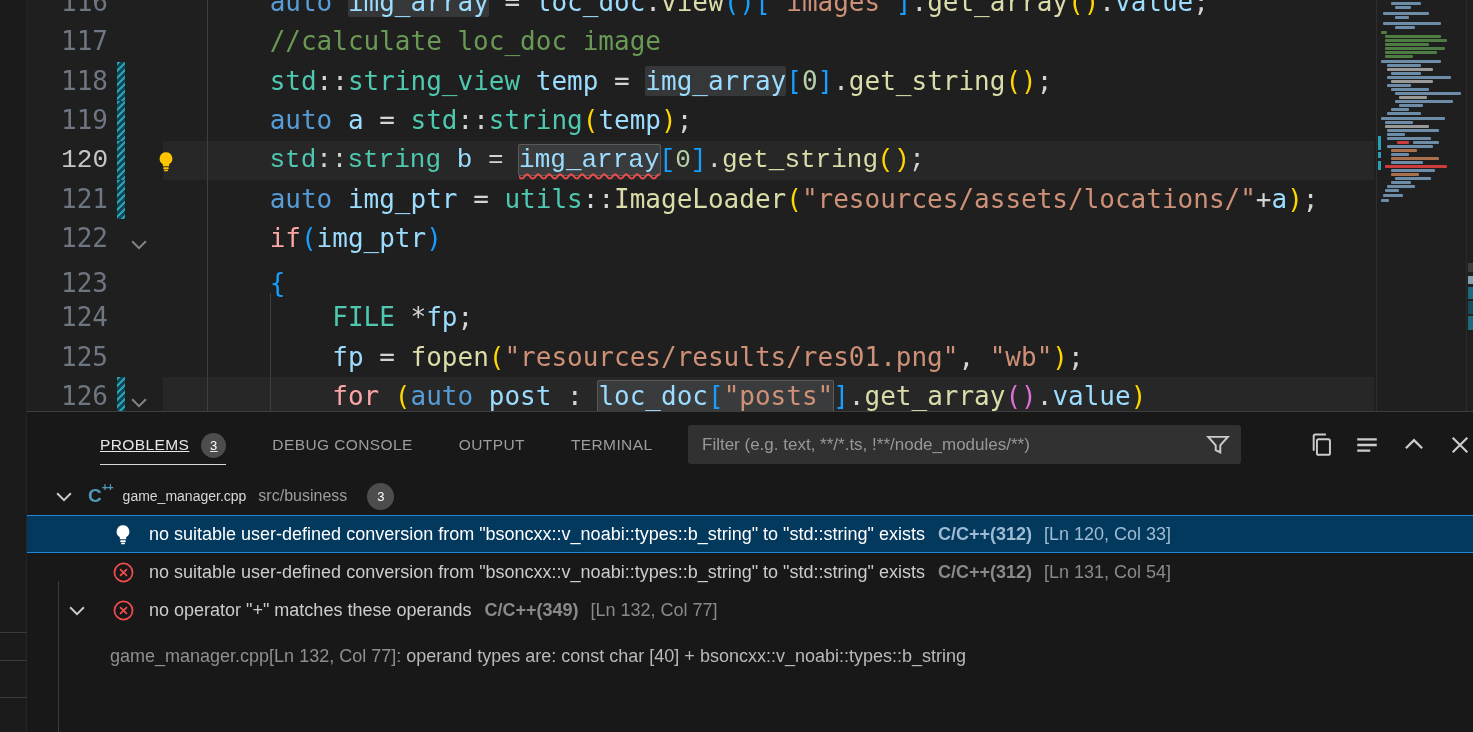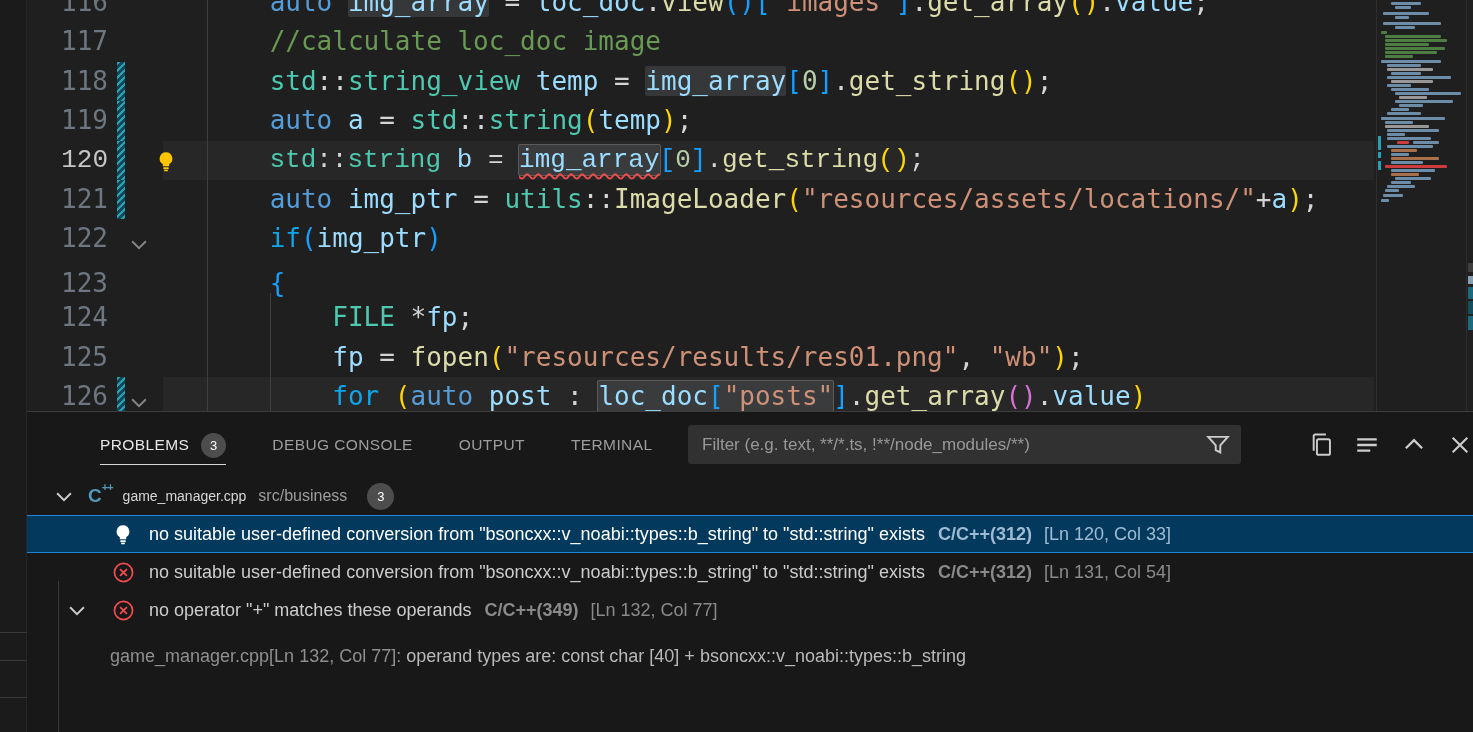--- a/index.html
+++ b/index.html
@@ -26,40 +26,40 @@
   .fold { position:absolute; left:128px; top:8px; width:24px; height:24px; color:#868686; }
   .bulb-gutter { position:absolute; left:155px; top:7px; width:22px; height:24px; }
   .code-text { position:absolute; left:207px; top:0; }
   .tok-hl  { background:rgba(90,93,94,.40); border-radius:2px; }
   .tok-box { background:rgba(90,93,94,.38); border:1px solid #5a5a5a; border-radius:2px; margin:-1px; }
   .tok-sq  { text-decoration-line:underline; text-decoration-style:wavy;
              text-decoration-color:#f14c4c; text-decoration-thickness:2px; text-underline-offset:6px; }
   .guide { position:absolute; width:1px; background:#3f3f3f; }
 
   
-  .c-kw{color:#569cd6}.c-ctrl{color:#0ea5e9}.c-type{color:#4ec9b0}.c-var{color:#9cdcfe}
+  .c-kw{color:#569cd6}.c-ctrl{color:#fca5a5}.c-type{color:#4ec9b0}.c-var{color:#9cdcfe}
   .c-fn{color:#dcdcaa}.c-str{color:#ce9178}.c-num{color:#b5cea8}.c-cmt{color:#6a9955}
   .c-op{color:#d4d4d4}.c-b1{color:#ffd700}.c-b2{color:#da70d6}.c-b3{color:#179fff}
 
   
   #minimap { position:absolute; top:0; left:1376px; width:90px; height:412px; background:#1f1f1f;
              border-left:1px solid #2e2e2e; }
   .mm-seg { position:absolute; height:2.5px; border-radius:1px; }
   .mm-git { position:absolute; left:1px; width:3px; background:#27a2b4; }
   #ruler { position:absolute; top:0; left:1466px; width:7px; height:412px; background:#1f1f1f;
            border-left:1px solid #2b2b2b; }
   .ruler-block { position:absolute; left:1px; width:6px; }
 
   
   #panel { position:absolute; top:411px; left:0; width:1473px; height:321px; background:#181818;
            border-top:1px solid #3d3d3d; }
   #tabbar { position:absolute; top:10px; left:100px; height:46px; display:flex; align-items:center; gap:46px; }
   .ptab { display:flex; align-items:center; gap:12px; height:44px; font-size:15.5px; letter-spacing:.4px;
           color:#9d9d9d; cursor:pointer; position:relative; }
-  .ptab.active { color:#e7e7e7; }
+  .ptab.active { color:#e7e7e7;text-decoration:underline; }
   .ptab.active:after { content:""; position:absolute; left:0; right:0; bottom:2px; height:1.5px; background:#d7d7d7; }
   .badge { background:#4d4d4d; color:#ffffff; border-radius:50%; min-width:25px; height:25px;
            display:flex; align-items:center; justify-content:center; font-size:13px; }
 
   #filter-box { position:absolute; top:13px; left:688px; width:553px; height:39px; background:#313131;
                 border-radius:3px; display:flex; align-items:center; }
   #filter-input { flex:1; background:transparent; border:none; outline:none; color:#cccccc;
                   font-size:17px; padding:0 14px; font-family:"Liberation Sans", sans-serif; }
   #filter-input::placeholder { color:#989898; }
   .action-icon { position:absolute; top:20px; width:26px; height:26px; color:#cccccc; cursor:pointer; }

